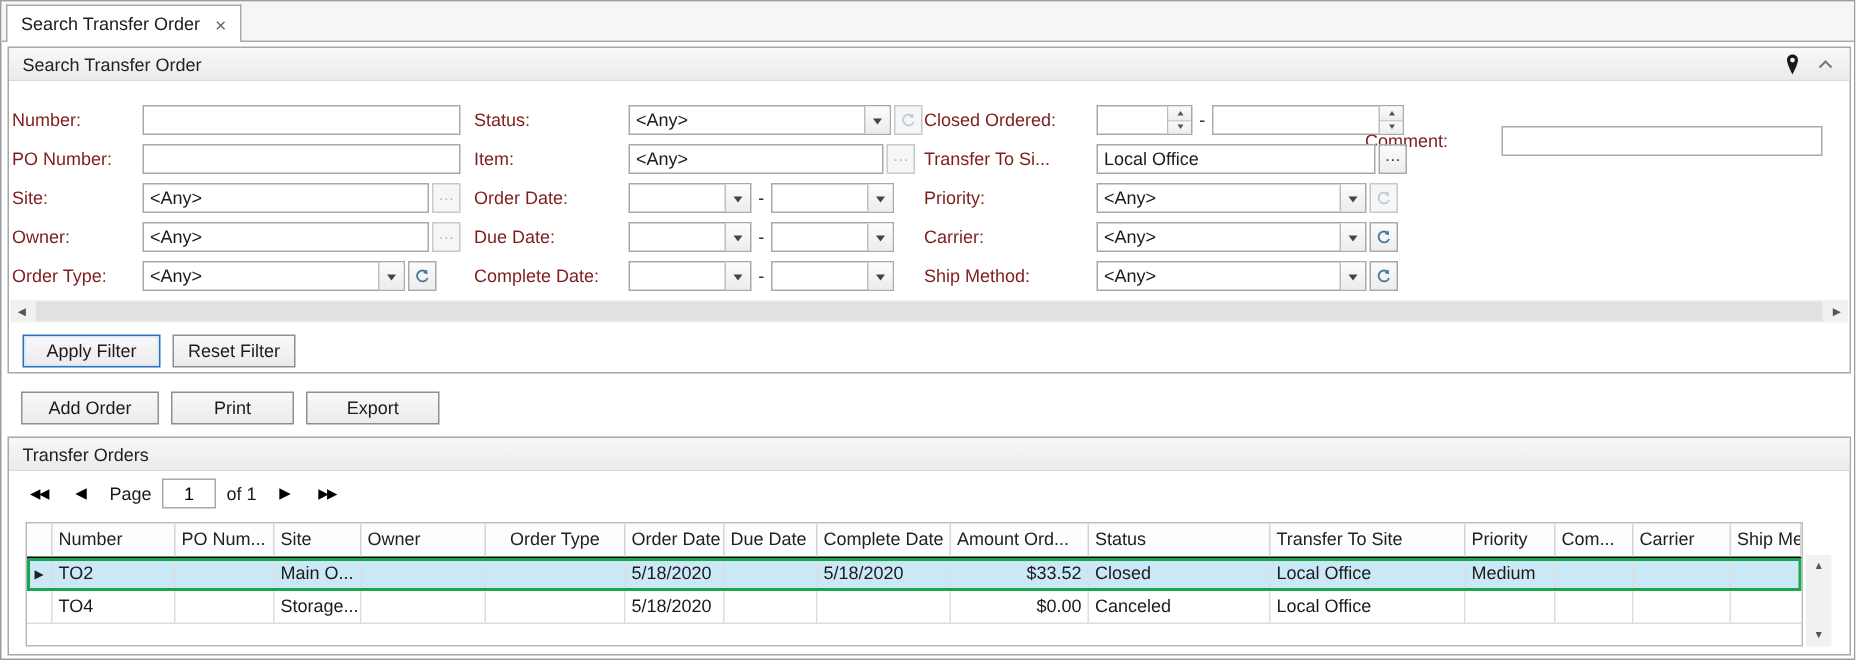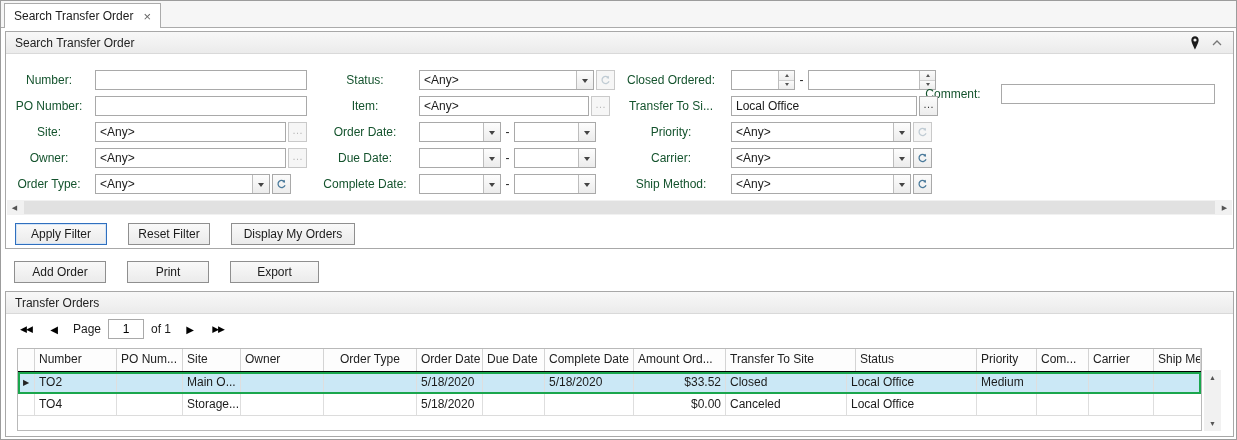--- a/index.html
+++ b/index.html
@@ -18,21 +18,21 @@
   #ordersPanel{left:4px;top:290px;width:1229px;height:146px;}
   .phead{position:absolute;top:0;left:0;right:0;height:22px;background:linear-gradient(#f8f8f8,#ebebeb);
          border-bottom:1px solid #d9d9d9;display:flex;align-items:center;padding:0 9px;box-sizing:border-box;gap:8px;}
   .ptitle{color:#222;}
   .phead .spacer{flex:1;}
   .pinbox,.collapsebox{display:flex;align-items:center;justify-content:center;width:14px;height:16px;}
 
   
   .filter-area{position:absolute;top:23px;left:0;right:0;height:145px;}
   .fg{position:absolute;height:22px;display:flex;align-items:center;}
-  .flabel{display:inline-block;text-align:center;padding-right:5px;white-space:nowrap;overflow:hidden;color:#14532d;}
+  .flabel{display:inline-block;text-align:left;padding-right:5px;white-space:nowrap;overflow:hidden;color:#7f1d1d;}
   .tinput{height:20px;border:1px solid #a9a9a9;box-sizing:border-box;padding:0 4px;background:#fff;
           font-family:"Liberation Sans",sans-serif;font-size:12px;color:#1b1b1b;}
   .field{height:20px;border:1px solid #a9a9a9;box-sizing:border-box;background:#fff;display:flex;
          align-items:center;padding:0 4px;overflow:hidden;white-space:nowrap;}
   .combo{height:20px;border:1px solid #a9a9a9;box-sizing:border-box;background:#fff;display:flex;align-items:stretch;}
   .ctext{flex:1;padding:2px 0 0 4px;overflow:hidden;white-space:nowrap;}
   .carrow{width:16px;border-left:1px solid #bdbdbd;background:linear-gradient(#fdfdfd,#ececec);
           display:flex;align-items:center;justify-content:center;}
   .tri-down{width:0;height:0;border:3.5px solid transparent;border-top:4px solid #444;margin-top:4px;}
   .sq{height:20px;box-sizing:border-box;border:1px solid #a9a9a9;background:linear-gradient(#fbfbfb,#ededed);
@@ -50,21 +50,21 @@
   .tri-down-s{width:0;height:0;border:2.8px solid transparent;border-top:3.5px solid #555;margin-top:1px;}
   .dash{width:13px;text-align:center;}
 
   
   .hscroll{position:absolute;left:1px;right:1px;top:168px;height:15px;background:#f1f1f1;display:flex;}
   .harrow{width:15px;display:flex;align-items:center;justify-content:center;font-size:7px;color:#555;}
   .htrack{flex:1;position:relative;}
   .hthumb{position:absolute;left:2px;right:2px;top:1px;bottom:1px;background:#e1e1e1;}
 
   
-  .btnrow{position:absolute;display:flex;gap:21px;}
+  .btnrow{position:absolute;display:flex;gap:8px;}
   .btn{height:22px;box-sizing:border-box;border:1px solid #8f8f8f;background:linear-gradient(#f9f9f9,#ebebeb);
        display:flex;align-items:center;justify-content:center;color:#1b1b1b;}
   .btn.primary{border:1px solid #2f6fbe;box-shadow:inset 0 0 0 1px #d4e4f6;}
   .pbtns{left:9px;top:191px;}
   .actions{left:13px;top:260px;}
 
   
   .pager{position:absolute;left:8px;top:24px;height:26px;display:flex;align-items:center;gap:4px;}
   .pgbtn{min-width:24px;height:22px;display:flex;align-items:center;justify-content:center;color:#000;}
   .pg-double{font-size:9px;letter-spacing:-1px;}
@@ -325,21 +325,20 @@
       <span class="harrow">◀</span>
       <span class="htrack">
           <span class="hthumb"></span>
         </span>
       <span class="harrow">▶</span>
     </div>
 
     <div class="btnrow pbtns">
       <div class="btn primary" style="width:92px;">Apply Filter</div>
       <div class="btn" style="width:82px;">Reset Filter</div>
-      <div class="btn" style="width:124px;">Display My Orders</div>
     </div>
   </div>
 
   <div class="btnrow actions">
     <div class="btn" style="width:92px;">Add Order</div>
     <div class="btn" style="width:82px;">Print</div>
     <div class="btn" style="width:89px;">Export</div>
   </div>
 
   <div id="ordersPanel" class="panel">
@@ -363,22 +362,22 @@
           <span class="gc c0 sel"></span>
           <span class="gc c1">Number</span>
           <span class="gc c2">PO Num...</span>
           <span class="gc c3">Site</span>
           <span class="gc c4">Owner</span>
           <span class="gc c5">Order Type</span>
           <span class="gc c6">Order Date</span>
           <span class="gc c7">Due Date</span>
           <span class="gc c8">Complete Date</span>
           <span class="gc c9">Amount Ord...</span>
+          <span class="gc c10">Status</span>
           <span class="gc c11">Transfer To Site</span>
-          <span class="gc c10">Status</span>
           <span class="gc c12">Priority</span>
           <span class="gc c13">Com...</span>
           <span class="gc c14">Carrier</span>
           <span class="gc c15">Ship Me...</span>
         </div>
 
         <div class="grow selected">
           <span class="gc c0 sel">
               <span class="rowarrow">▶</span>
             </span>

